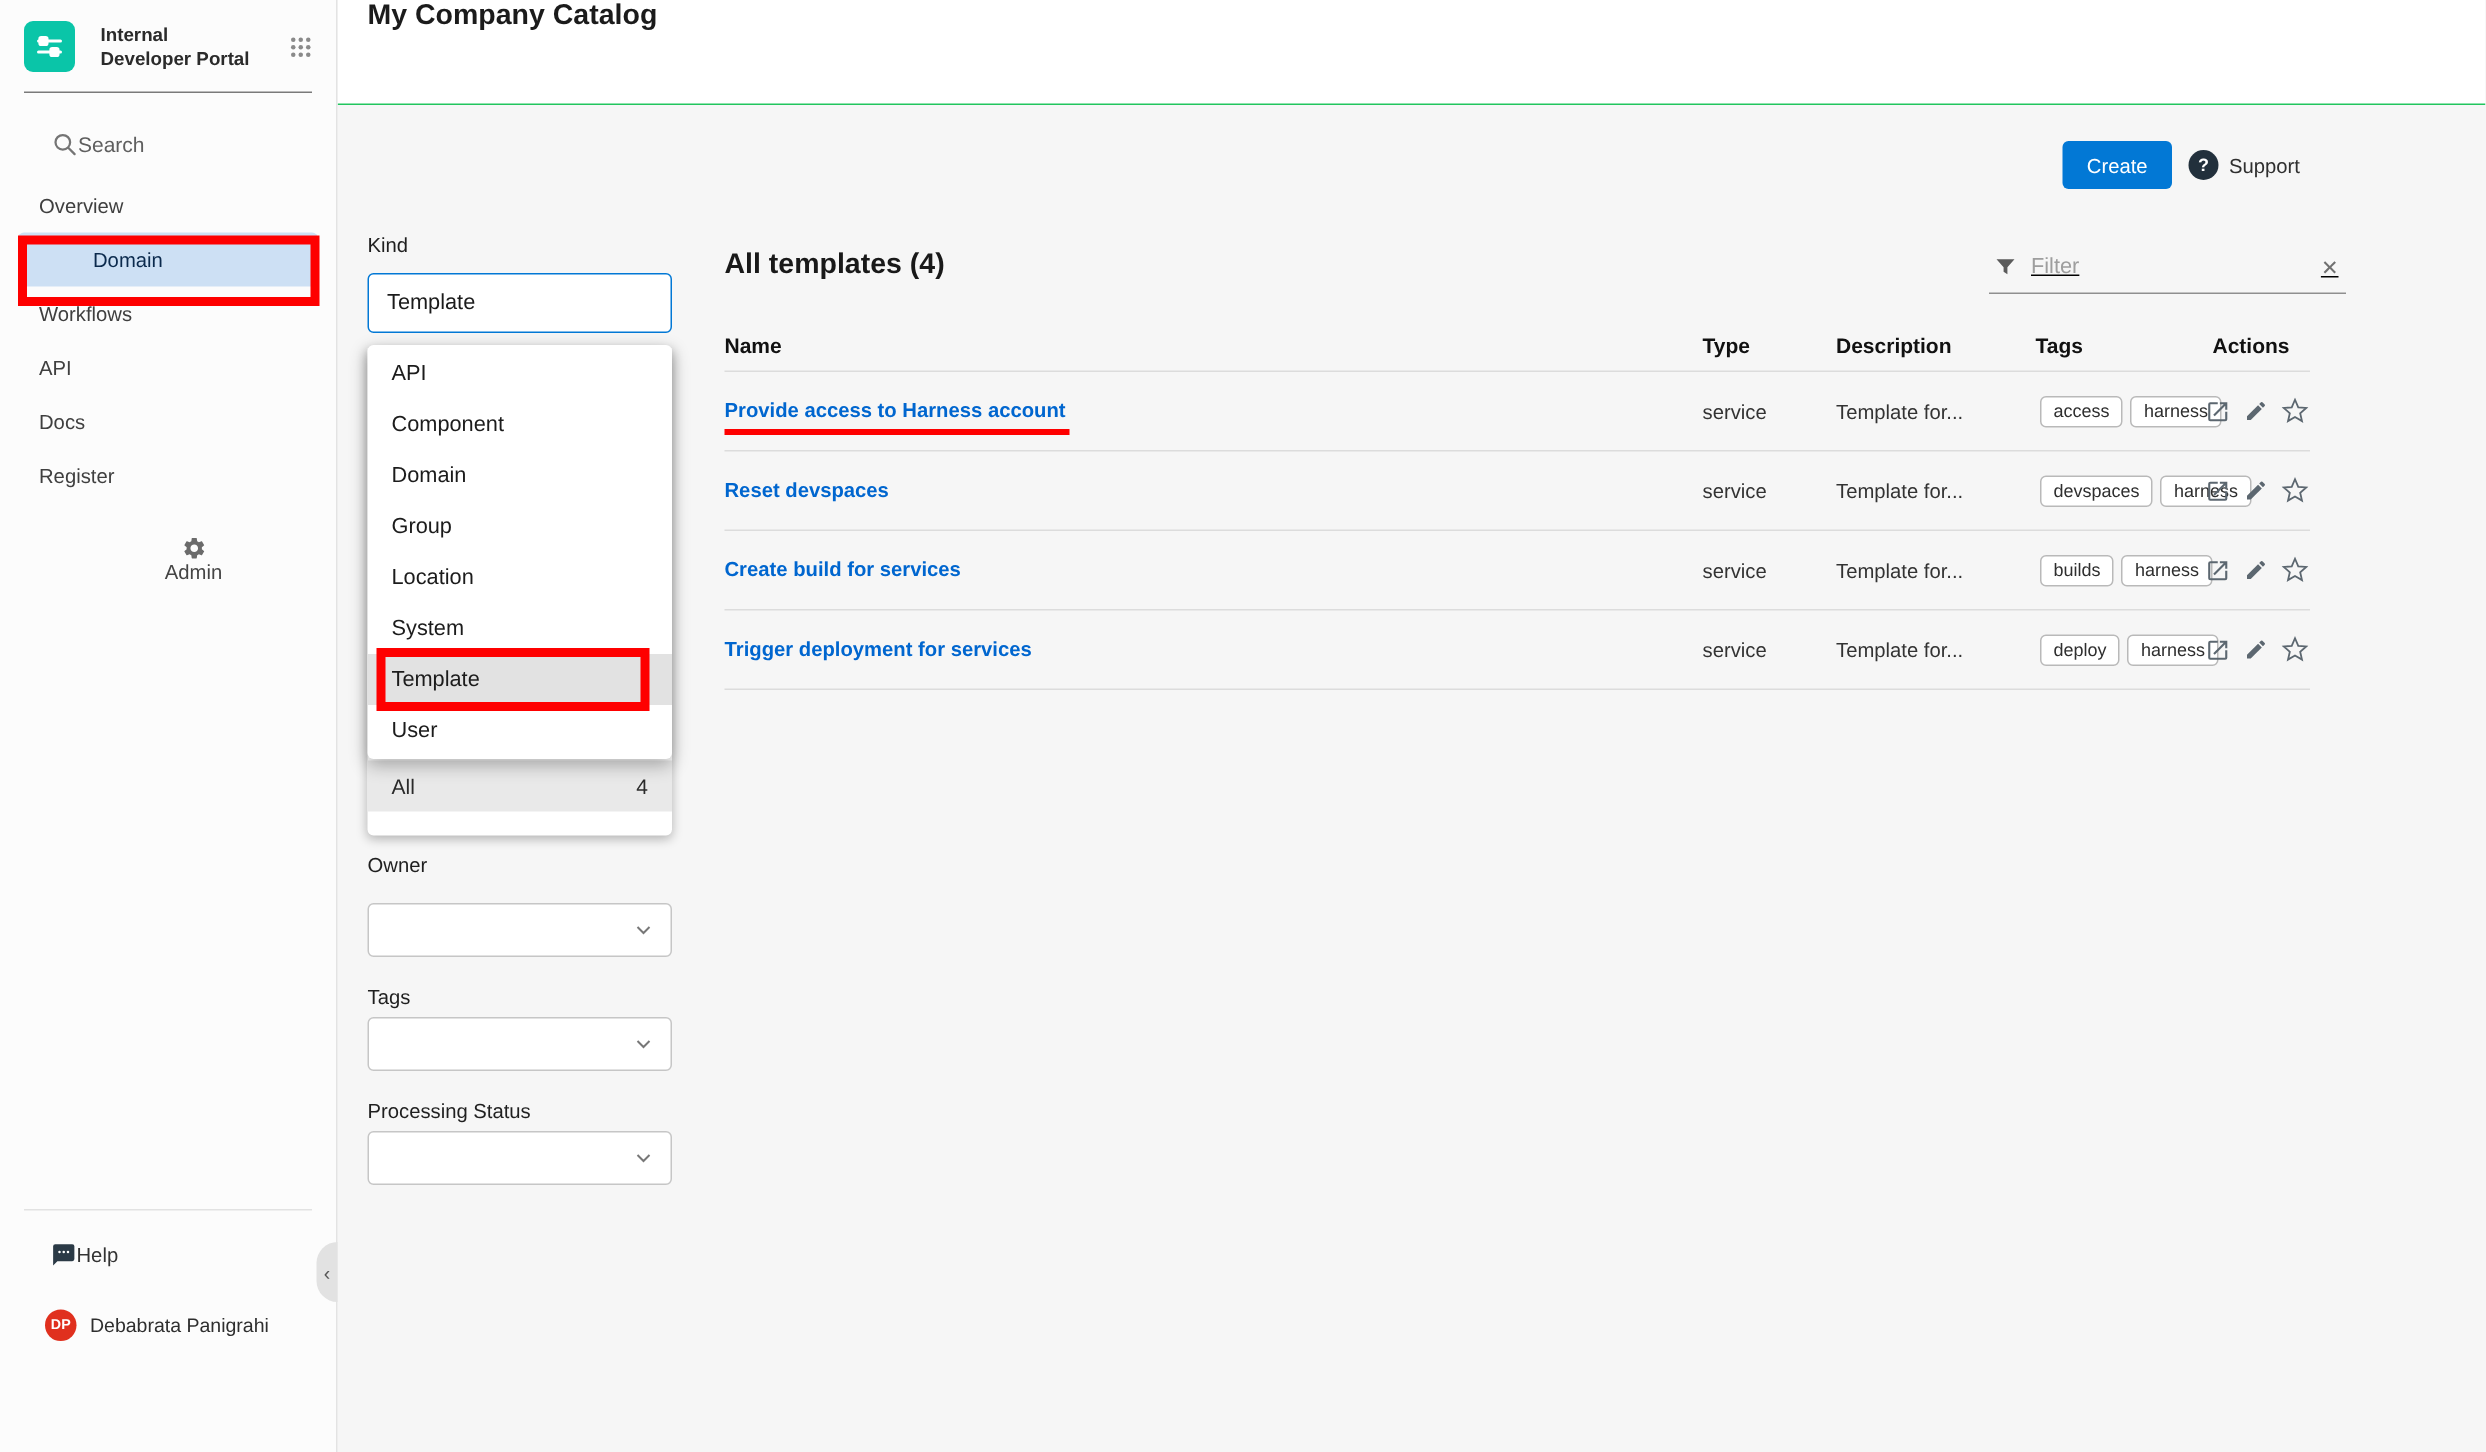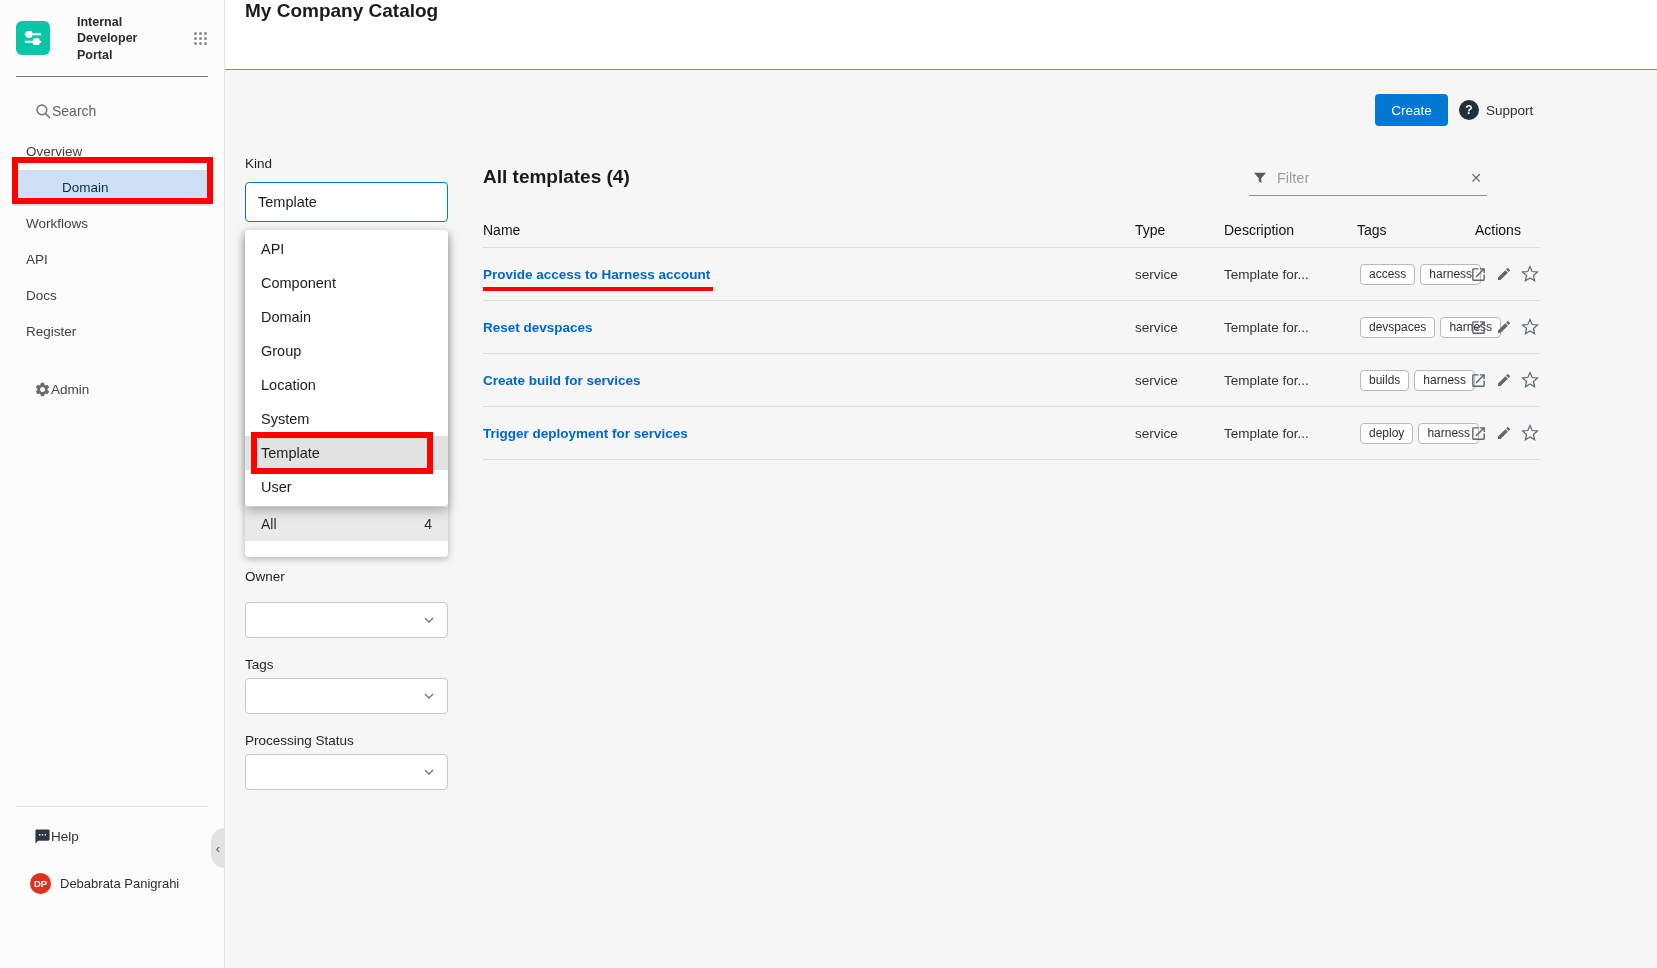--- a/index.html
+++ b/index.html
@@ -8,30 +8,30 @@
   #app { position:relative; width:1657px; height:968px; overflow:hidden; }
 
   
   .page-header { position:absolute; left:225px; top:0; right:0; height:70px; background:#fff;
     border-bottom:1px solid #22c55e; display:flex; align-items:flex-start; padding-left:20px; z-index:3; }
   .page-title { font-size:19px; font-weight:700; color:#1b1b1b; }
 
   
   .sidebar { position:absolute; left:0; top:0; bottom:0; width:225px; background:#fcfcfc;
     border-right:1px solid #e3e3e3; z-index:5; }
-  .logo-wrap { margin:0 16px; padding:14px 0 13px; display:flex; align-items:center; gap:27px;
+  .logo-wrap { margin:0 16px; padding:14px 0 13px; display:flex; align-items:center; gap:17px;
     border-bottom:1px solid #7a7a7a; }
   .logo-icon { width:34px; height:34px; background:var(--logo-teal,#0ac5a8); border-radius:6px;
     display:flex; align-items:center; justify-content:center; flex:none; }
   .logo-title { font-size:12.5px; font-weight:700; color:#2b2b2b; line-height:1.3; flex:1; }
   .grid-icon { flex:none; cursor:pointer; display:flex; }
   .side-row { display:flex; align-items:center; padding-left:34px; height:36px;
     font-size:14px; color:#5f5f5f; cursor:pointer; }
   .search-row { margin-top:16px; }
-  .admin-row { margin-top:22px; color:#454545; font-size:13.5px; }
+  .admin-row { margin-top:22px; color:#454545; font-size:13.5px;flex-direction:column; }
   .sidebar-nav { margin-top:5px; }
   .nav-item { height:36px; display:flex; align-items:center; padding-left:26px; font-size:13.5px;
     color:#3f3f3f; cursor:pointer; }
   .nav-item.active { background:var(--active-item-bg,#cde0f4); border-radius:4px; margin:0 12px;
     padding-left:50px; color:#0b2a4d; }
   .sidebar-bottom { position:absolute; left:0; right:0; top:806px; }
   .side-divider { margin:0 16px; border-top:1px solid #e2e2e2; }
   .help-row { margin-top:12px; height:34px; color:#333; font-size:13.5px; }
   .user-row { margin-top:10px; height:40px; display:flex; align-items:center; gap:9px;
     padding-left:30px; cursor:pointer; }
@@ -70,29 +70,29 @@
   .kind-option.selected { background:var(--selected-option-bg,#e2e2e2); }
   .sel-box { position:absolute; background:#fff; border:1px solid #c6c6c6; border-radius:4px;
     width:203px; height:36px; display:flex; align-items:center; justify-content:flex-end;
     padding-right:10px; cursor:pointer; }
   .owner-label { left:245px; top:569px; }  .owner-select { left:245px; top:602px; }
   .tags-label { left:245px; top:657px; }   .tags-select { left:245px; top:678px; }
   .status-label { left:245px; top:733px; } .status-select { left:245px; top:754px; }
 
   
   .table-title { position:absolute; left:483px; top:166px; font-size:19px; font-weight:700; color:#191919; }
-  .filter-box { position:absolute; left:1249px; top:164px; width:238px; height:32px; display:flex;
-    align-items:center; gap:8px; border-bottom:1px solid #8f8f8f; padding:0 2px 4px 2px; }
+  .filter-box { position:absolute; left:1326px; top:164px; width:238px; height:32px; display:flex;
+    align-items:center; gap:8px; border-bottom:1px solid #8f8f8f; padding:0 2px 4px 2px;text-decoration:underline; }
   .filter-input { flex:1; border:none; outline:none; background:transparent; font-size:14.5px;
     color:#333; font-family:"Liberation Sans", sans-serif; min-width:0; }
   .filter-input::placeholder { color:#9e9e9e; }
   .clear-x { color:#707070; font-size:14px; cursor:pointer; padding:0 3px; }
   .thead, .trow { display:grid; grid-template-columns:652px 89px 133px 118px 65px; align-items:center;
     width:1057px; }
-  .thead { position:absolute; left:483px; top:212px; height:36px; font-weight:400; font-size:14px;
+  .thead { position:absolute; left:483px; top:212px; height:36px; font-weight:700; font-size:14px;
     color:#111; border-bottom:1px solid #dcdcdc; }
   .table-body { position:absolute; left:483px; top:248px; width:1057px; }
   .trow { height:53px; border-bottom:1px solid #dcdcdc; }
   .tpl-link { position:relative; display:inline-block; color:var(--link-blue,#0066cf); font-size:13.5px;
     font-weight:700; text-decoration:none; cursor:pointer; }
   .tpl-link.annotated::after { content:''; position:absolute; left:0; top:calc(100% + 5px);
     width:101%; height:4px; background:var(--annotation-red,#fe0000); }
   .cell-type, .cell-desc { font-size:13.5px; color:#333; }
   .cell-tags { display:flex; flex-direction:row; align-items:flex-start; gap:5px; padding:5px 0 5px 3px; }
   .chip { border:1px solid #b9b9b9; background:#fff; border-radius:4px; padding:2.5px 8px;

